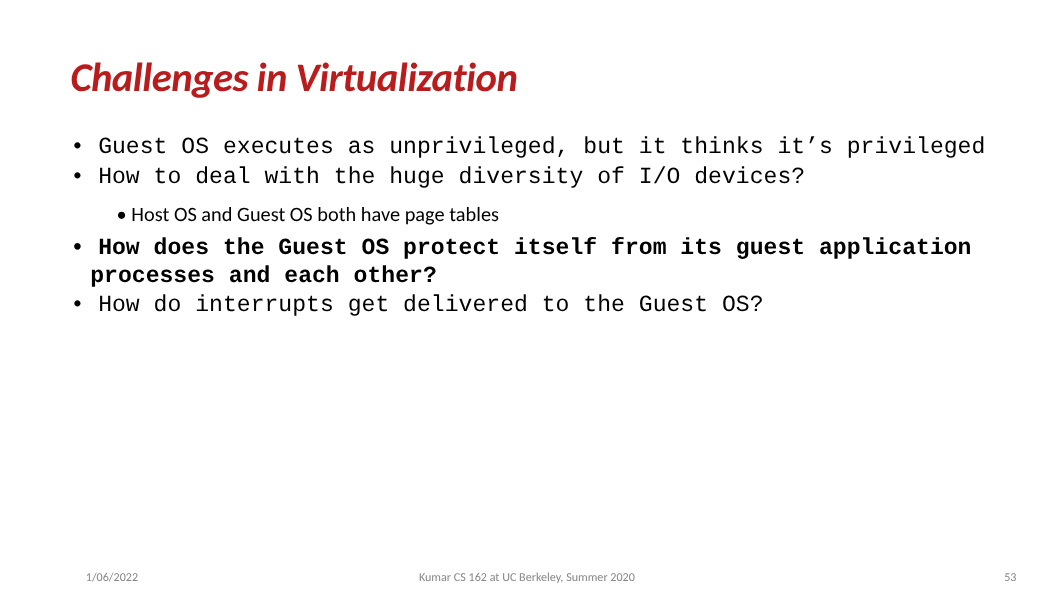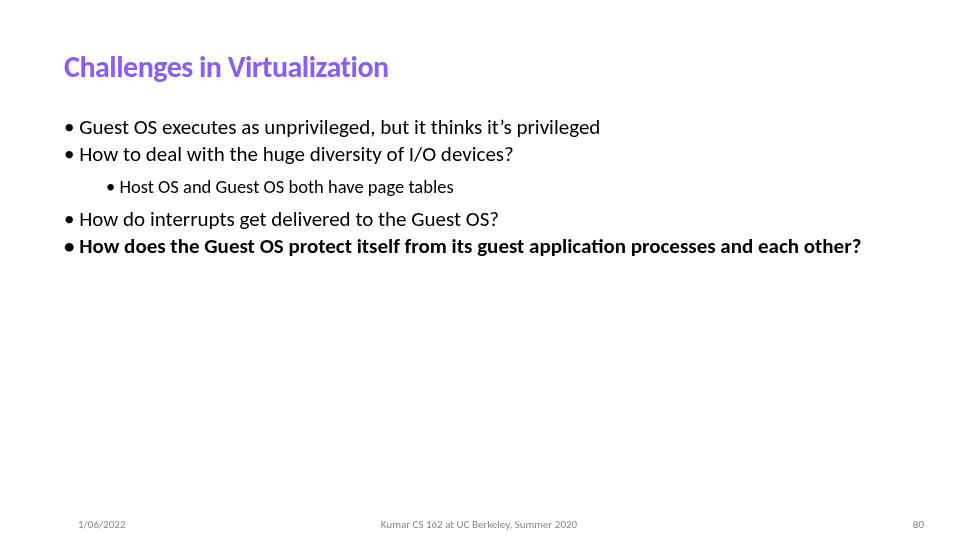--- a/index.html
+++ b/index.html
@@ -1,41 +1,41 @@
 <!DOCTYPE html>
 <html><head>
 <meta charset="utf-8">
 <style>
   * { margin: 0; padding: 0; box-sizing: border-box; }
   html, body { width: 960px; height: 540px; background: #fff; font-family: "Calibri", "Segoe UI", Arial, sans-serif; }
   .slide { width: 960px; height: 540px; position: relative; padding: 48px 60px 0 64px; }
-  .title { font-size: 30px; font-weight: 700; color: #8b5cf6; letter-spacing: -0.5px; margin-bottom: 30px; }
+  .title { font-size: 37px; font-weight: 700; color: #b91c1c; letter-spacing: -0.5px; margin-bottom: 30px; font-style: italic; }
   .body { font-size: 21px; color: #000; line-height: 1.18; }
-  .lvl1 { padding-left: 18px; text-indent: -18px; margin-bottom: 2px; }
+  .lvl1 { padding-left: 18px; text-indent: -18px; margin-bottom: 2px; font-family: Liberation Mono, monospace; }
   .lvl1::before { content: "• "; }
   .lvl2 { padding-left: 60px; text-indent: -18px; font-size: 18.5px; margin-top: 9px; margin-bottom: 10px; }
   .lvl2::before { content: "• "; }
   .bold { font-weight: 700; }
   .footer { position: absolute; bottom: 22px; left: 0; width: 960px; font-size: 11px; color: #888; }
   .footer .date { position: absolute; left: 78px; }
   .footer .mid  { position: absolute; left: 0; width: 958px; text-align: center; }
   .footer .num  { position: absolute; right: 36px; }
 </style>
 </head>
 <body>
 
 <div class="slide">
   <div class="title">Challenges in Virtualization</div>
 
   <div class="body">
     <div class="lvl1">Guest OS executes as unprivileged, but it thinks it’s privileged</div>
     <div class="lvl1">How to deal with the huge diversity of I/O devices?</div>
     <div class="lvl2">Host OS and Guest OS both have page tables</div>
+    <div class="lvl1 bold">How does the Guest OS protect itself from its guest application processes and each other?</div>
     <div class="lvl1">How do interrupts get delivered to the Guest OS?</div>
-    <div class="lvl1 bold">How does the Guest OS protect itself from its guest application processes and each other?</div>
   </div>
 
   <div class="footer">
     <span class="date">1/06/2022</span>
     <span class="mid">Kumar CS 162 at UC Berkeley, Summer 2020</span>
-    <span class="num">80</span>
+    <span class="num">53</span>
   </div>
 </div>
 
 </body></html>

